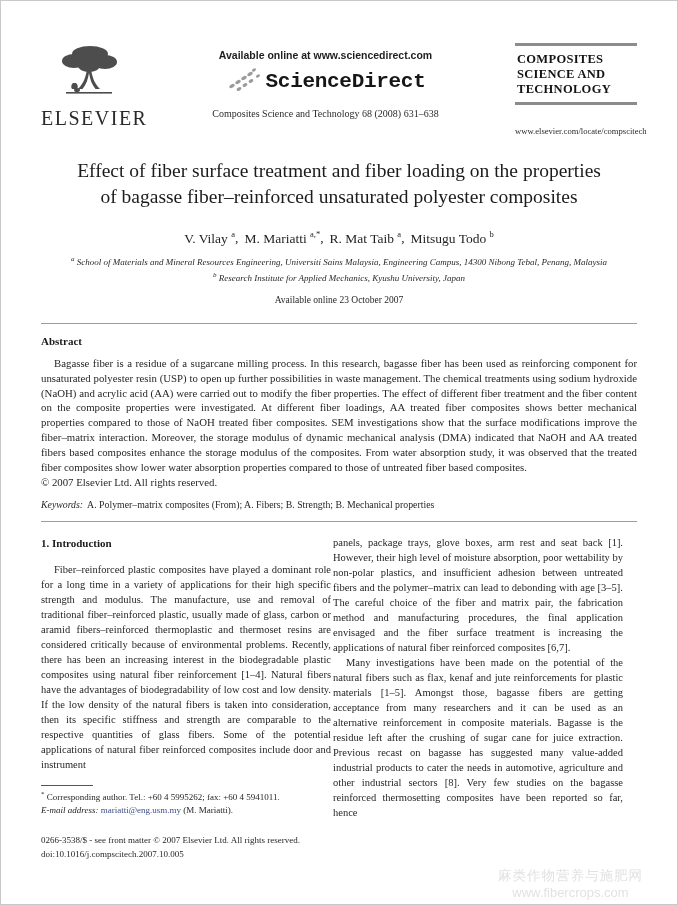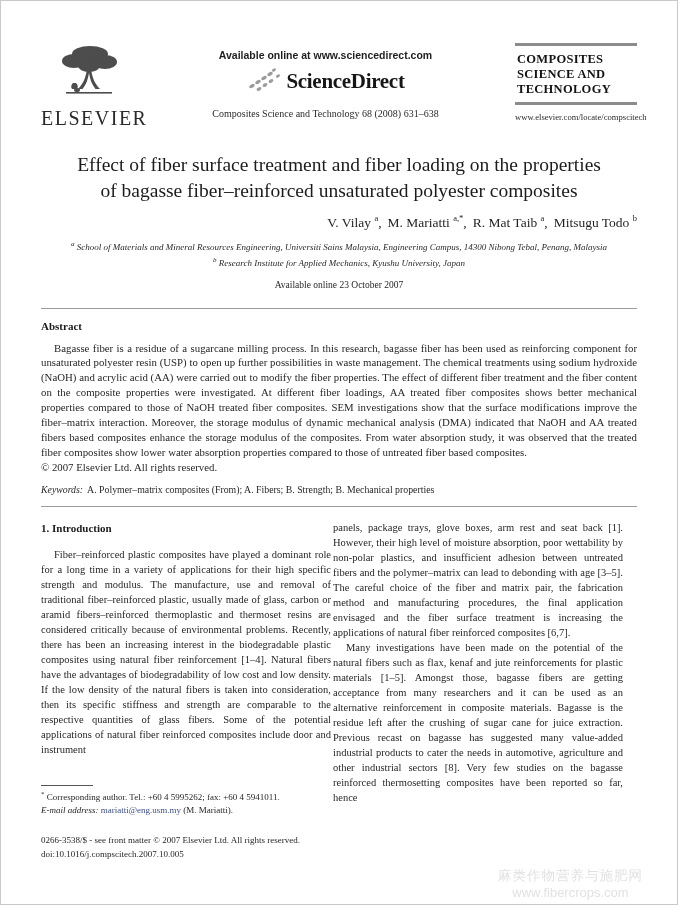--- a/index.html
+++ b/index.html
@@ -17,30 +17,30 @@
   .content{padding:0 40px;}
 
   
   .header{margin-top:42px;display:flex;justify-content:space-between;align-items:flex-start;}
   .elsevier-block{width:95px;text-align:center;}
   .elsevier-block svg{display:block;margin:0 auto;}
   .elsevier-wordmark{font-size:20px;letter-spacing:1.5px;color:#2a2a2a;margin-top:2px;}
   .center-block{flex:1;text-align:center;padding-top:6px;}
   .available-online{font-family:"Liberation Sans", sans-serif;font-size:10.5px;font-weight:bold;color:#1e1e1e;}
   .sd-logo-row{margin-top:5px;display:inline-flex;align-items:center;gap:4px;}
-  .sd-wordmark{font-family:Liberation Serif, serif;font-size:21px;font-weight:bold;color:#161616;letter-spacing:-0.3px;}
+  .sd-wordmark{font-family:Liberation Mono, monospace;font-size:21px;font-weight:bold;color:#161616;letter-spacing:-0.3px;}
   .journal-citation{margin-top:12px;font-size:10px;color:#2a2a2a;}
   .journal-block{width:122px;}
   .journal-rule{height:3px;background:#8c8c8c;}
   .journal-name{margin:6px 0 6px 2px;font-size:12.5px;line-height:1.18;color:#141414;letter-spacing:0.3px;font-weight:bold;}
-  .journal-url{margin-top:7px;font-size:8.6px;color:#2a2a2a;white-space:nowrap;}
+  .journal-url{margin-top:21px;font-size:8.6px;color:#2a2a2a;white-space:nowrap;}
 
   
   .title{margin-top:22px;text-align:center;font-size:19.5px;line-height:1.32;color:#1b1b1b;}
-  .authors{margin-top:10px;text-align:right;font-size:13.5px;color:#1f1f1f;}
+  .authors{margin-top:19px;text-align:center;font-size:13.5px;color:#1f1f1f;}
   .authors sup{font-size:8.5px;}
   .author-sep{margin-right:6px;}
   .affiliations{margin-top:8px;text-align:center;font-style:italic;font-size:9px;line-height:1.55;color:#2a2a2a;}
   .affiliations sup{font-size:7px;}
   .dates{margin-top:7px;text-align:center;font-size:9.5px;line-height:1.55;color:#262626;}
 
   
   .rule{border:none;border-top:1px solid #9c9c9c;margin:0;}
   .rule-abstract{margin-top:15px;}
   .rule-keywords{margin-top:11px;}

